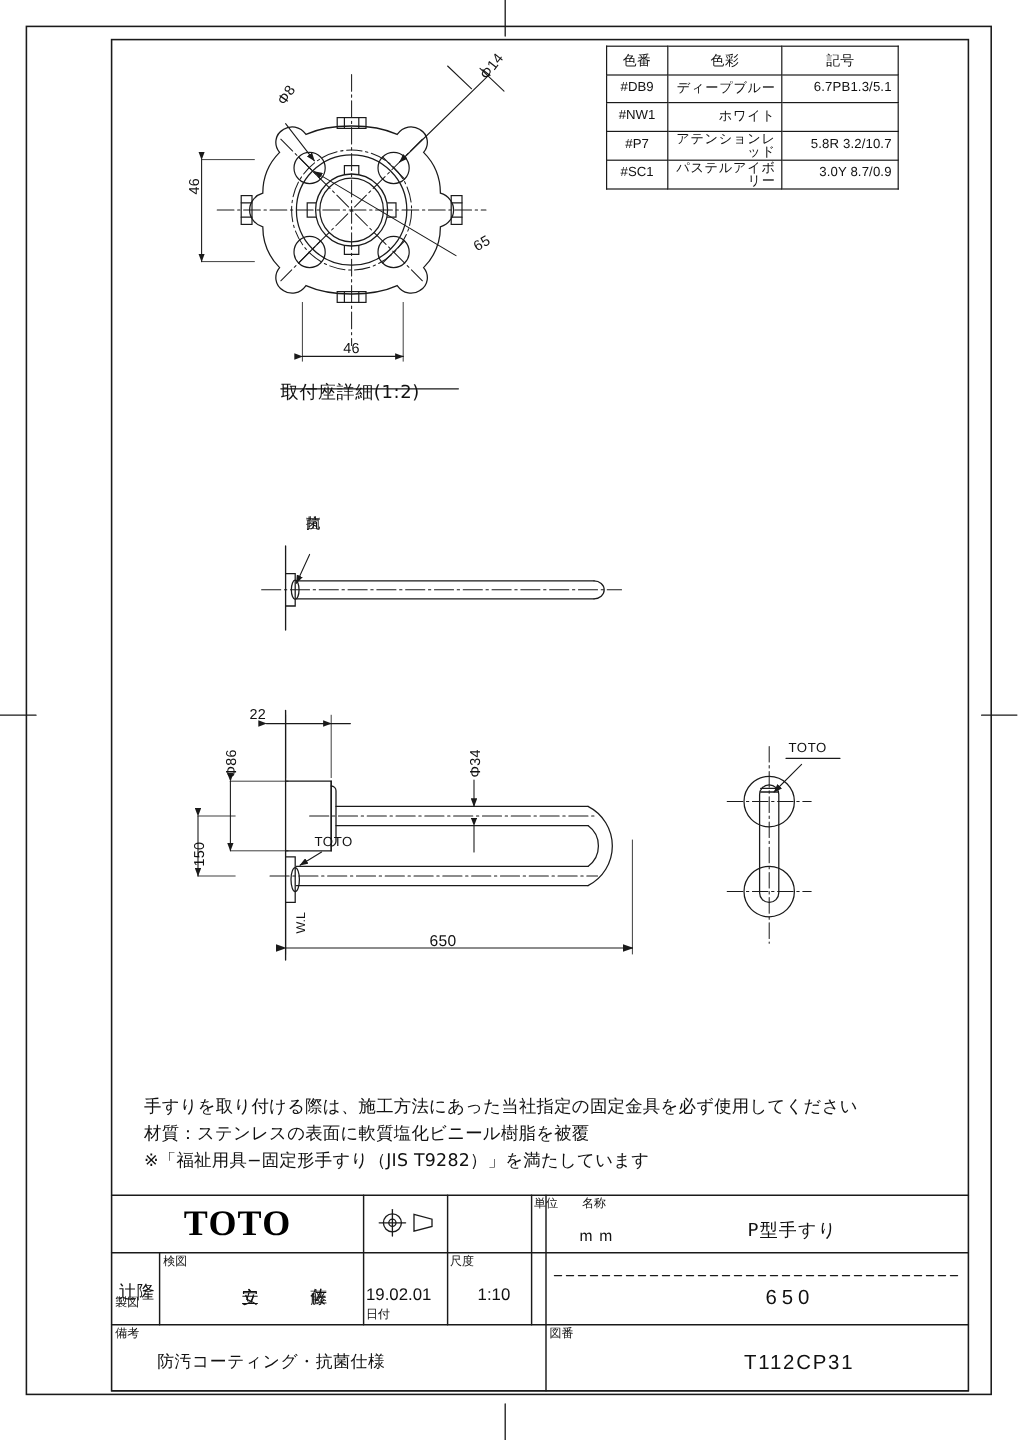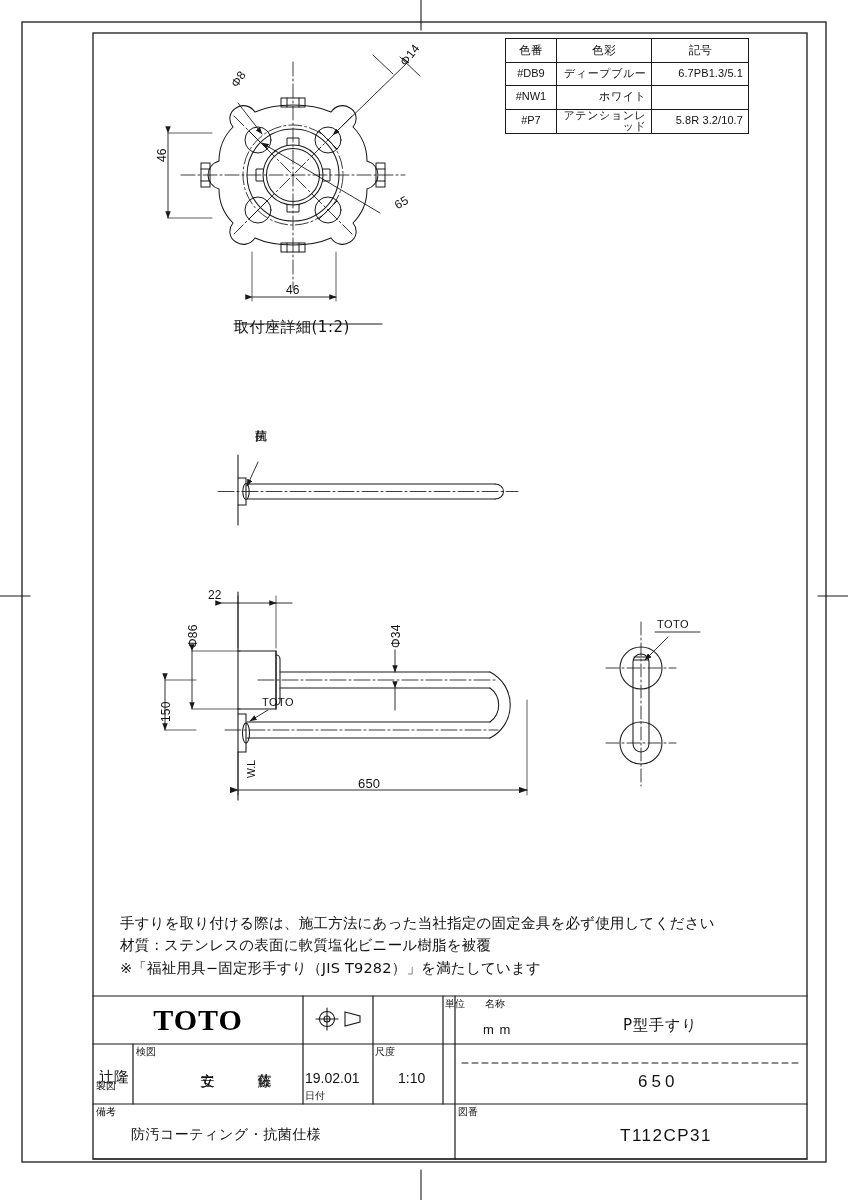--- a/index.html
+++ b/index.html
@@ -312,20 +312,25 @@
       <tr>
         <td class="c-code">#NW1</td>
         <td class="c-name jp">ホワイト</td>
         <td class="c-sym"></td>
       </tr>
       <tr>
         <td class="c-code">#P7</td>
         <td class="c-name jp">アテンションレッド</td>
         <td class="c-sym">5.8R 3.2/10.7</td>
       </tr>
+      <tr>
+        <td class="c-code">#SC1</td>
+        <td class="c-name jp">パステルアイボリー</td>
+        <td class="c-sym">3.0Y 8.7/0.9</td>
+      </tr>
     </tbody>
   </table>
 
   <span class="txt dim" style="left:155px; top:162px; transform:rotate(-90deg); transform-origin:left top;">46</span>
 
   <span class="txt dim" style="left:286px; top:283px;">46</span>
 
   <span class="txt dim" style="left:392px; top:200px; transform:rotate(-30deg); transform-origin:left top;">65</span>
 
   <span class="txt dim" style="left:228px; top:82px; transform:rotate(-55deg); transform-origin:left top;">Φ8</span>

